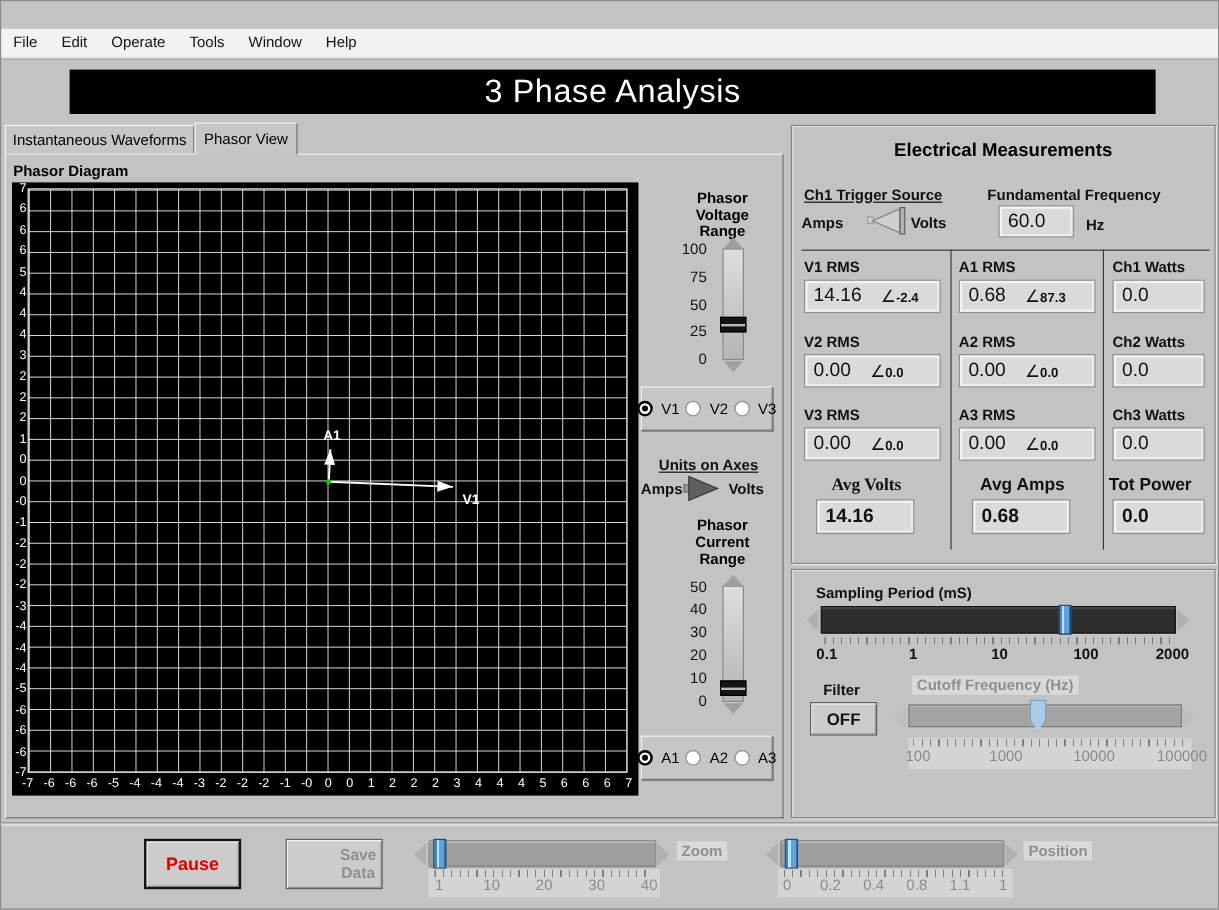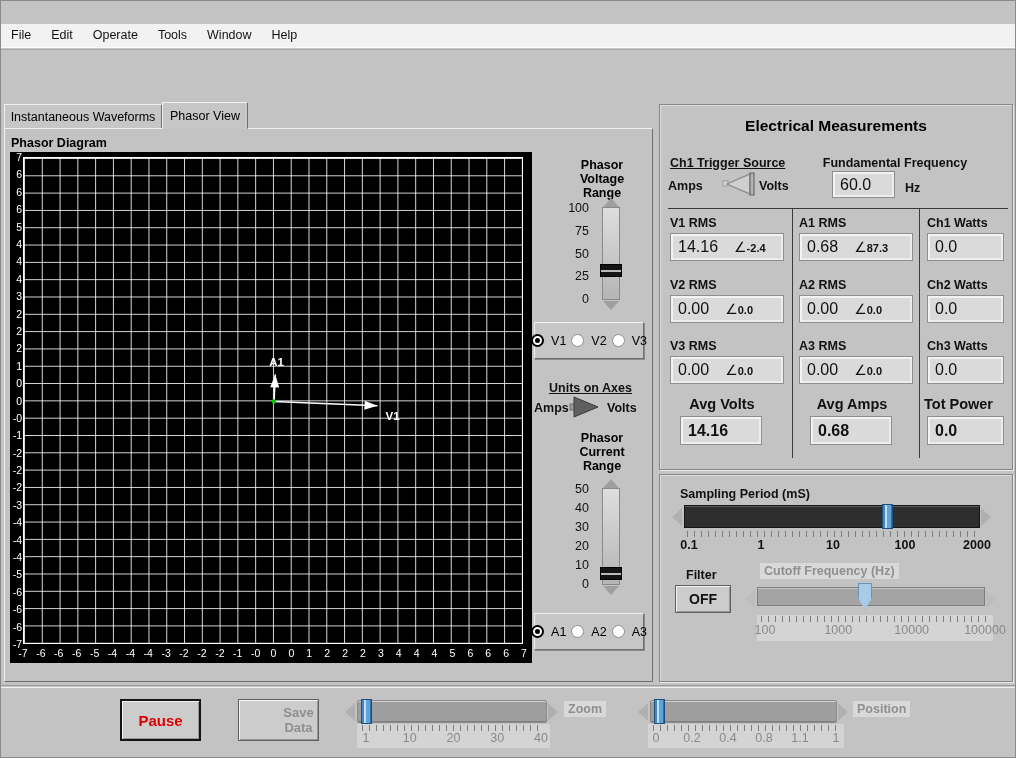--- a/index.html
+++ b/index.html
@@ -117,20 +117,21 @@
   <div class="menubar">
     <span class="menuitem">File</span>
     <span class="menuitem">Edit</span>
     <span class="menuitem">Operate</span>
     <span class="menuitem">Tools</span>
     <span class="menuitem">Window</span>
     <span class="menuitem">Help</span>
   </div>
   <div class="menusep"></div>
 
+  <div class="banner">3 Phase Analysis</div>
 
   <div class="tab inactive">Instantaneous Waveforms</div>
   <div class="tab active">Phasor View</div>
   <div class="page"></div>
 
   <div class="plot-title">Phasor Diagram</div>
 
   <div class="plot">
     <div class="ylabels" id="plot-ylabels">
         <span style="top: 0%;">7</span>
@@ -328,21 +329,21 @@
     <div class="flabel" style="left:139px;top:234px;">A3 RMS</div>
     <div class="ind" style="left:139px;top:251px;width:114px;height:28px;">
       <span>0.00</span>
       <span class="ang"><span>∠</span><span class="deg">0.0</span></span>
     </div>
     <div class="flabel" style="left:267px;top:234px;">Ch3 Watts</div>
     <div class="ind" style="left:267px;top:251px;width:77px;height:28px;">
       <span>0.0</span>
     </div>
 
-    <div class="flabel" style="left:10px;top:291px;width:104px;text-align:center;font-size:14.5px;">Avg Volts</div>
+    <div class="flabel" style="left:10px;top:291px;width:104px;text-align:center;font-size:14.5px;font-family:Liberation Serif, serif;">Avg Volts</div>
     <div class="ind" style="left:20px;top:311px;width:82px;height:29px;font-weight:bold;">
       <span>14.16</span>
     </div>
     <div class="flabel" style="left:140px;top:291px;width:104px;text-align:center;font-size:14.5px;">Avg Amps</div>
     <div class="ind" style="left:150px;top:311px;width:82px;height:29px;font-weight:bold;">
       <span>0.68</span>
     </div>
     <div class="flabel" style="left:264px;top:291px;font-size:14.5px;">Tot Power</div>
     <div class="ind" style="left:267px;top:311px;width:77px;height:29px;font-weight:bold;">
       <span>0.0</span>

